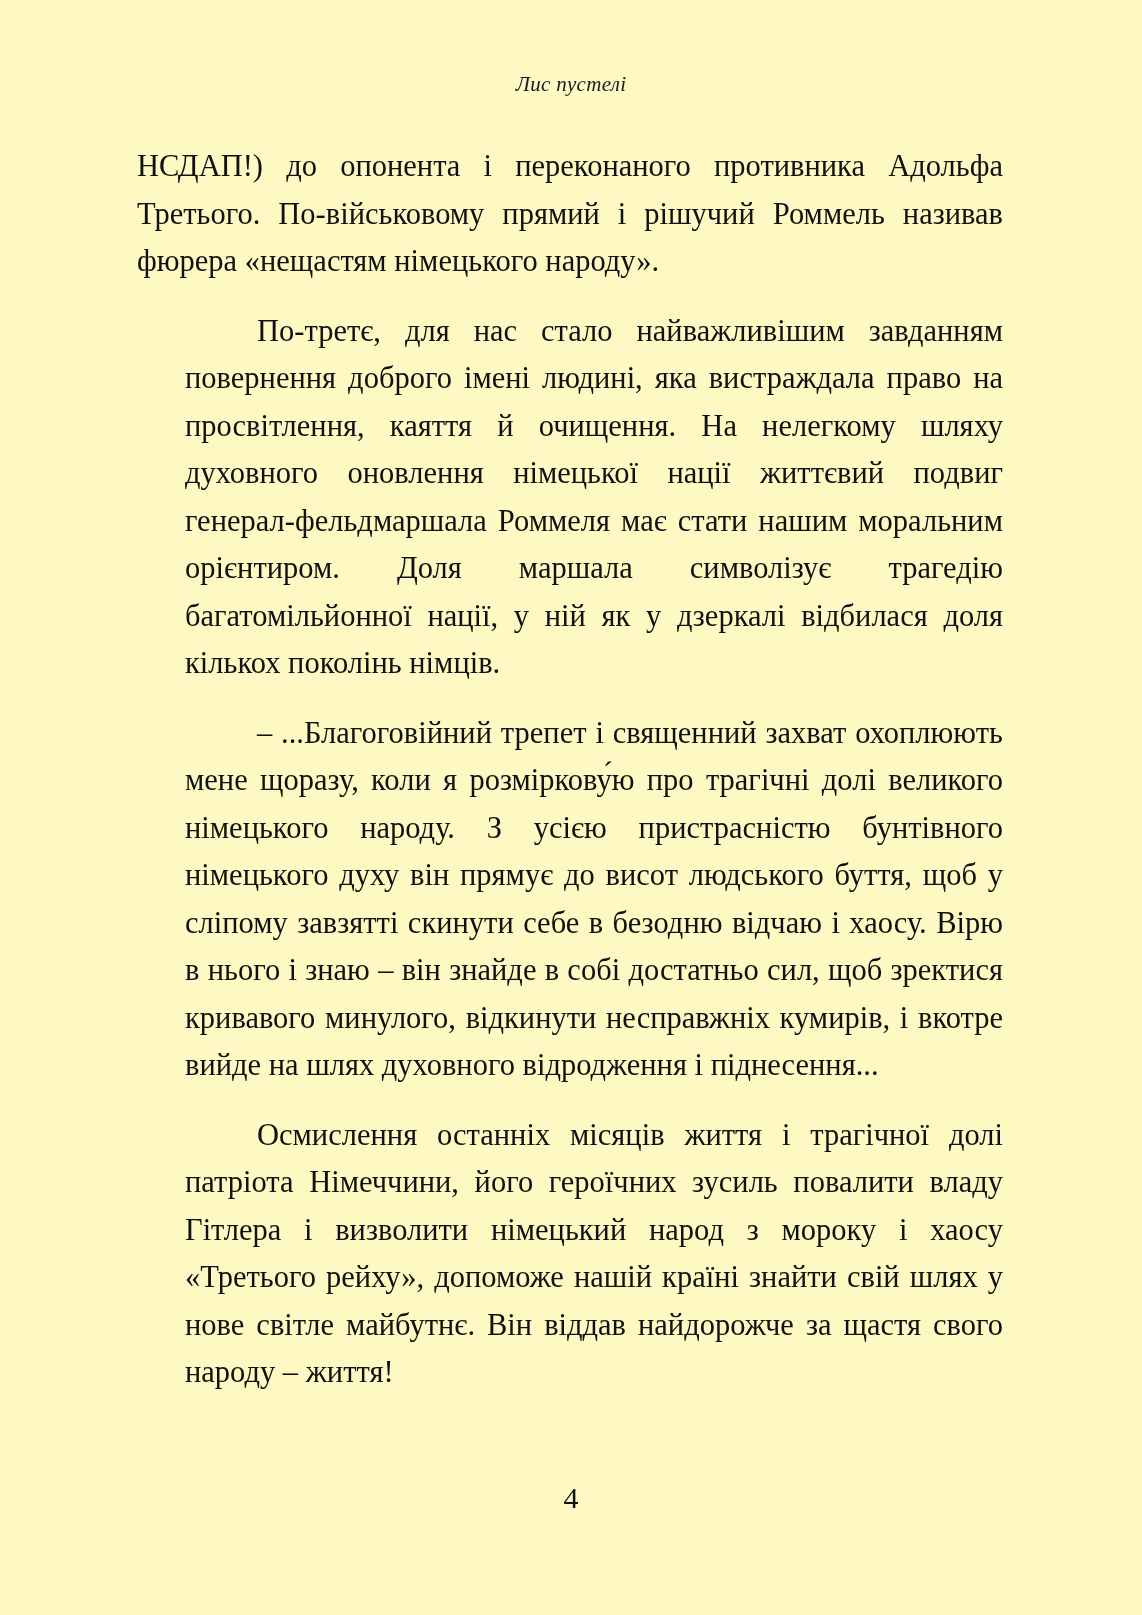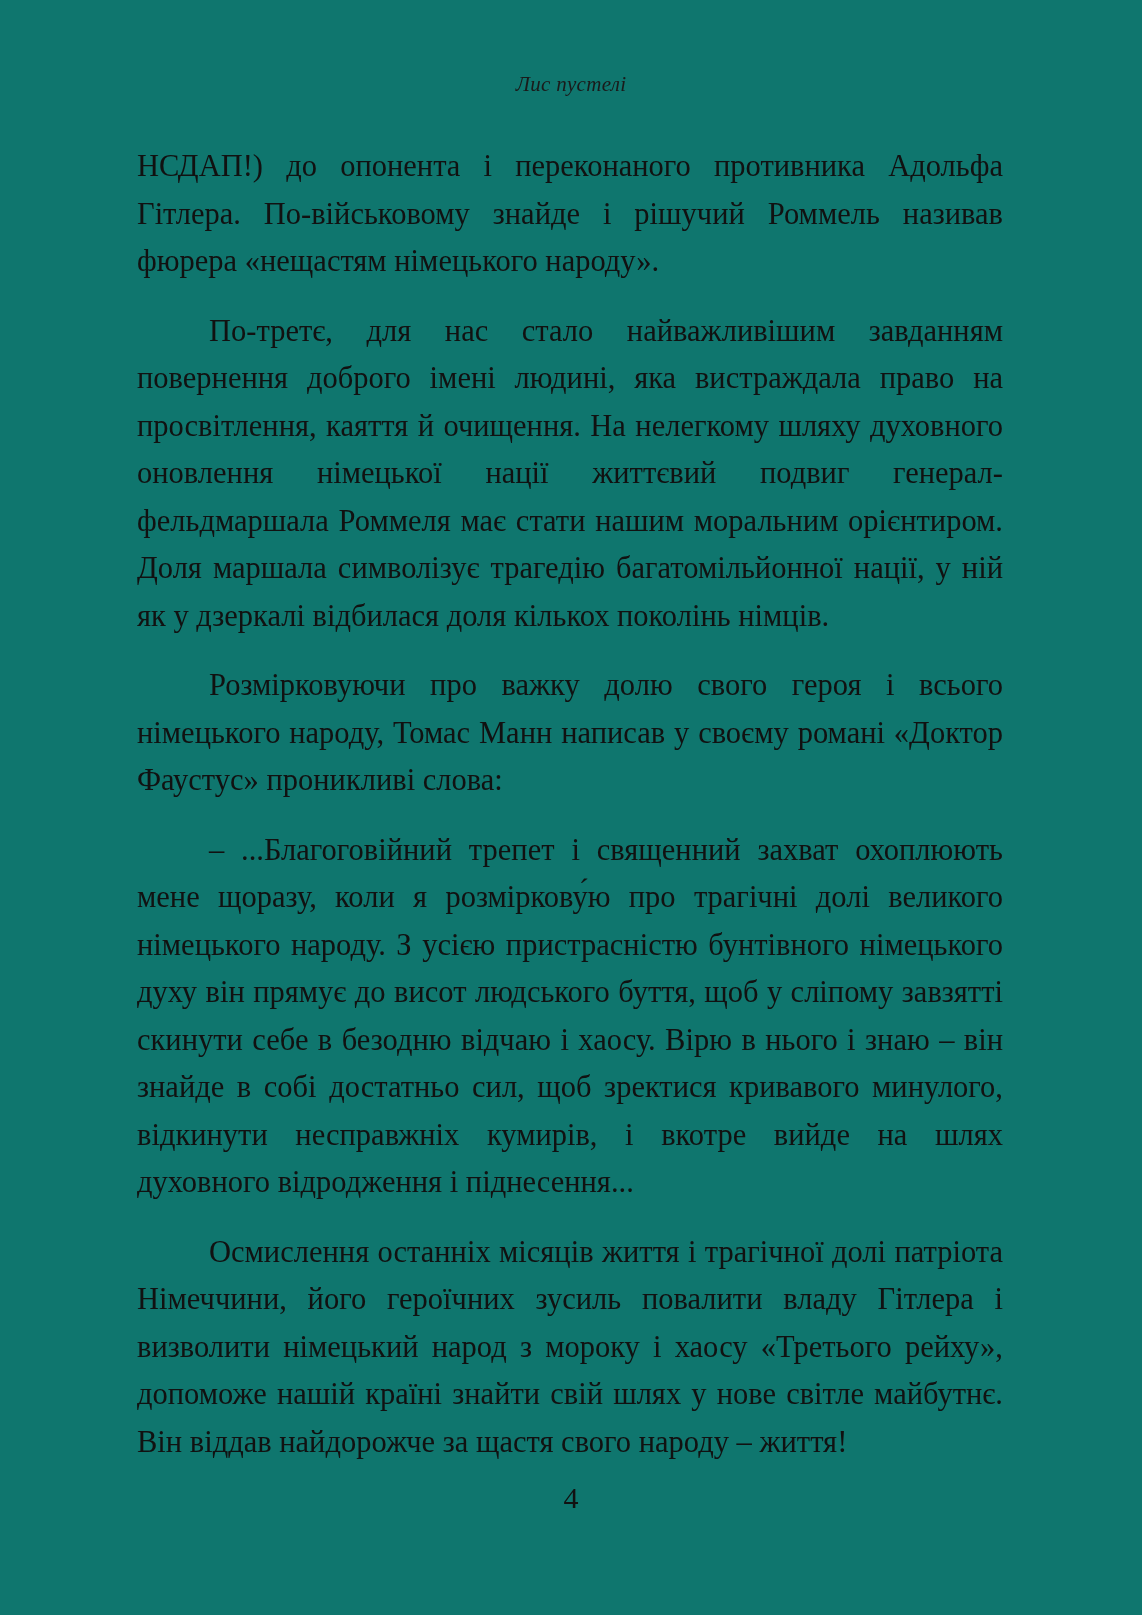--- a/index.html
+++ b/index.html
@@ -4,21 +4,21 @@
 <style>
   html, body {
     margin: 0;
     padding: 0;
     background: #ffffff;
   }
   .page {
     position: relative;
     width: 1142px;
     height: 1615px;
-    background: #0f766e;
+    background: #fef9c3;
     box-sizing: border-box;
     overflow: hidden;
     font-family: "Liberation Serif", "DejaVu Serif", serif;
     color: #111111;
   }
 
   
   .running-header {
     position: absolute;
     top: 72px;
@@ -45,20 +45,21 @@
     text-justify: inter-word;
     font-size: 30.5px;
     line-height: 47.5px;
     text-indent: 72px;
     hyphens: manual;
     -webkit-hyphens: manual;
     color: #111111;
   }
   .para + .para {
     margin-top: 22px;
+    margin-left: 48px;
   }
   .para.no-indent {
     text-indent: 0;
   }
 
   
   .para { text-align-last: left; }
 
   
   .folio {
@@ -73,25 +74,24 @@
 </style>
 </head>
 <body>
 
 <div class="page">
 
   <div class="running-header">Лис пустелі</div>
 
   <div class="textblock">
 
-    <p class="para no-indent">НСДАП!) до опонента і переконаного противника Адольфа Гітлера. По-військовому знайде і рішучий Роммель називав фюрера «нещастям німецького народу».</p>
+    <p class="para no-indent">НСДАП!) до опонента і переконаного противника Адольфа Третього. По-військовому прямий і рішучий Роммель називав фюрера «нещастям німецького народу».</p>
 
     <p class="para">По-третє, для нас стало найважливішим завданням повернення доброго імені людині, яка вистраждала право на просвітлення, каяття й очищення. На нелегкому шляху духовного оновлення німецької нації життєвий подвиг генерал-фельдмаршала Роммеля має стати нашим моральним орієнтиром. Доля маршала символізує трагедію багатомільйонної нації, у ній як у дзеркалі відбилася доля кількох поколінь німців.</p>
 
-    <p class="para">Розмірковуючи про важку долю свого героя і всього німецького народу, Томас Манн написав у своєму романі «Доктор Фаустус» проникливі слова:</p>
 
     <p class="para">– ...Благоговійний трепет і священний захват охоплюють мене щоразу, коли я розміркову́ю про трагічні долі великого німецького народу. З усією пристрасністю бунтівного німецького духу він прямує до висот людського буття, щоб у сліпому завзятті скинути себе в безодню відчаю і хаосу. Вірю в нього і знаю – він знайде в собі достатньо сил, щоб зректися кривавого минулого, відкинути несправжніх кумирів, і вкотре вийде на шлях духовного відродження і піднесення...</p>
 
 
     <p class="para">Осмислення останніх місяців життя і трагічної долі патріота Німеччини, його героїчних зусиль повалити владу Гітлера і визволити німецький народ з мороку і хаосу «Третього рейху», допоможе нашій країні знайти свій шлях у нове світле майбутнє. Він віддав найдорожче за щастя свого народу – життя!</p>
 
   </div>
 
   <div class="folio">4</div>
 

